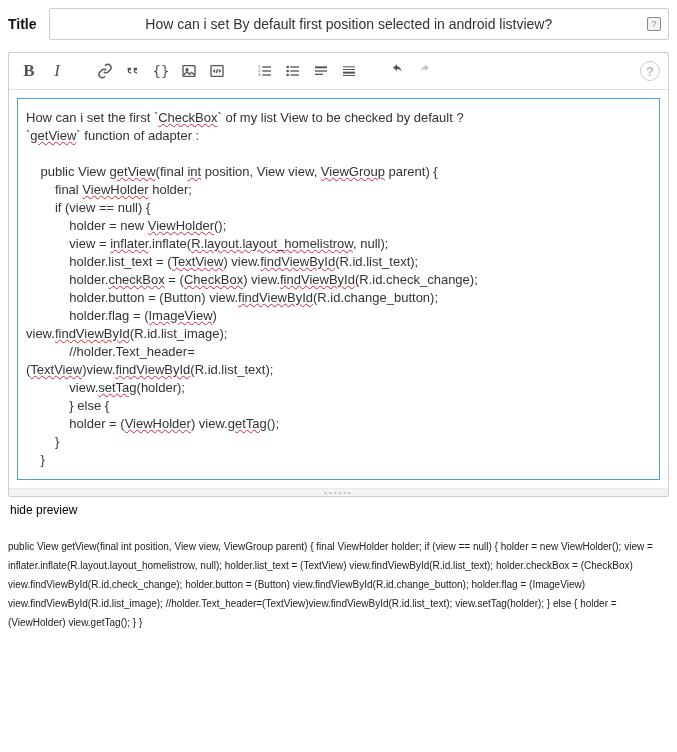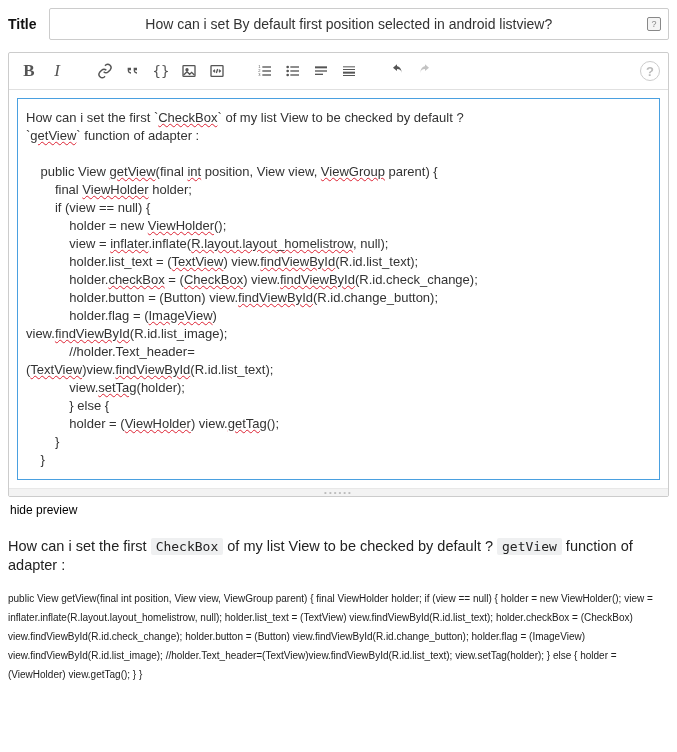--- a/index.html
+++ b/index.html
@@ -255,17 +255,14 @@
 <span>    }</span></div>
 
   <div class="grip">
       <span class="grip-dots">••••••</span>
     </div>
 </div>
 
 <div class="hide-preview">hide preview</div>
 
 <div class="preview">
-  <div>
-    <span>How can i set the first </span><code class="preview-code">CheckBox</code><span> of my list View to be checked by default ? </span><code class="preview-code">getView</code><span> function of adapter :</span>
-  </div>
   <div class="preview-block">public View getView(final int position, View view, ViewGroup parent) { final ViewHolder holder; if (view == null) { holder = new ViewHolder(); view = inflater.inflate(R.layout.layout_homelistrow, null); holder.list_text = (TextView) view.findViewById(R.id.list_text); holder.checkBox = (CheckBox) view.findViewById(R.id.check_change); holder.button = (Button) view.findViewById(R.id.change_button); holder.flag = (ImageView) view.findViewById(R.id.list_image); //holder.Text_header=(TextView)view.findViewById(R.id.list_text); view.setTag(holder); } else { holder = (ViewHolder) view.getTag(); } }</div>
 </div>
 
 </body></html>

